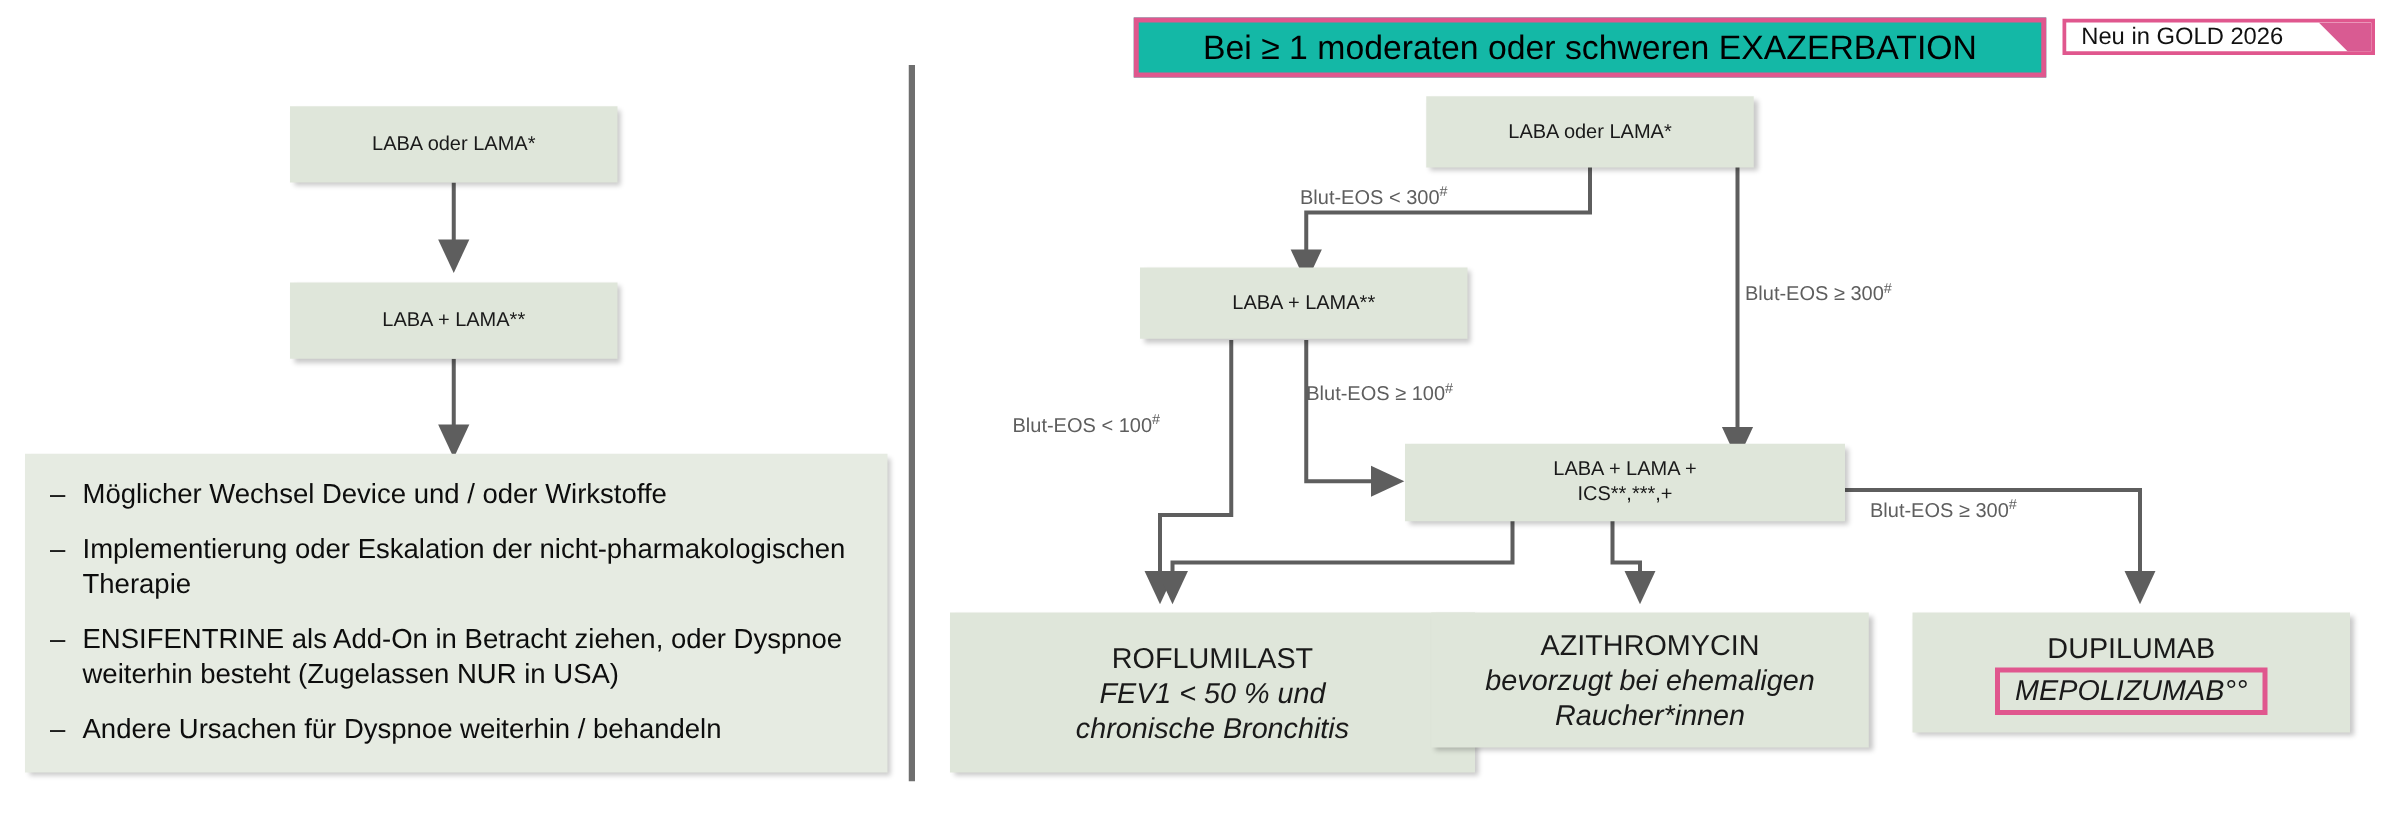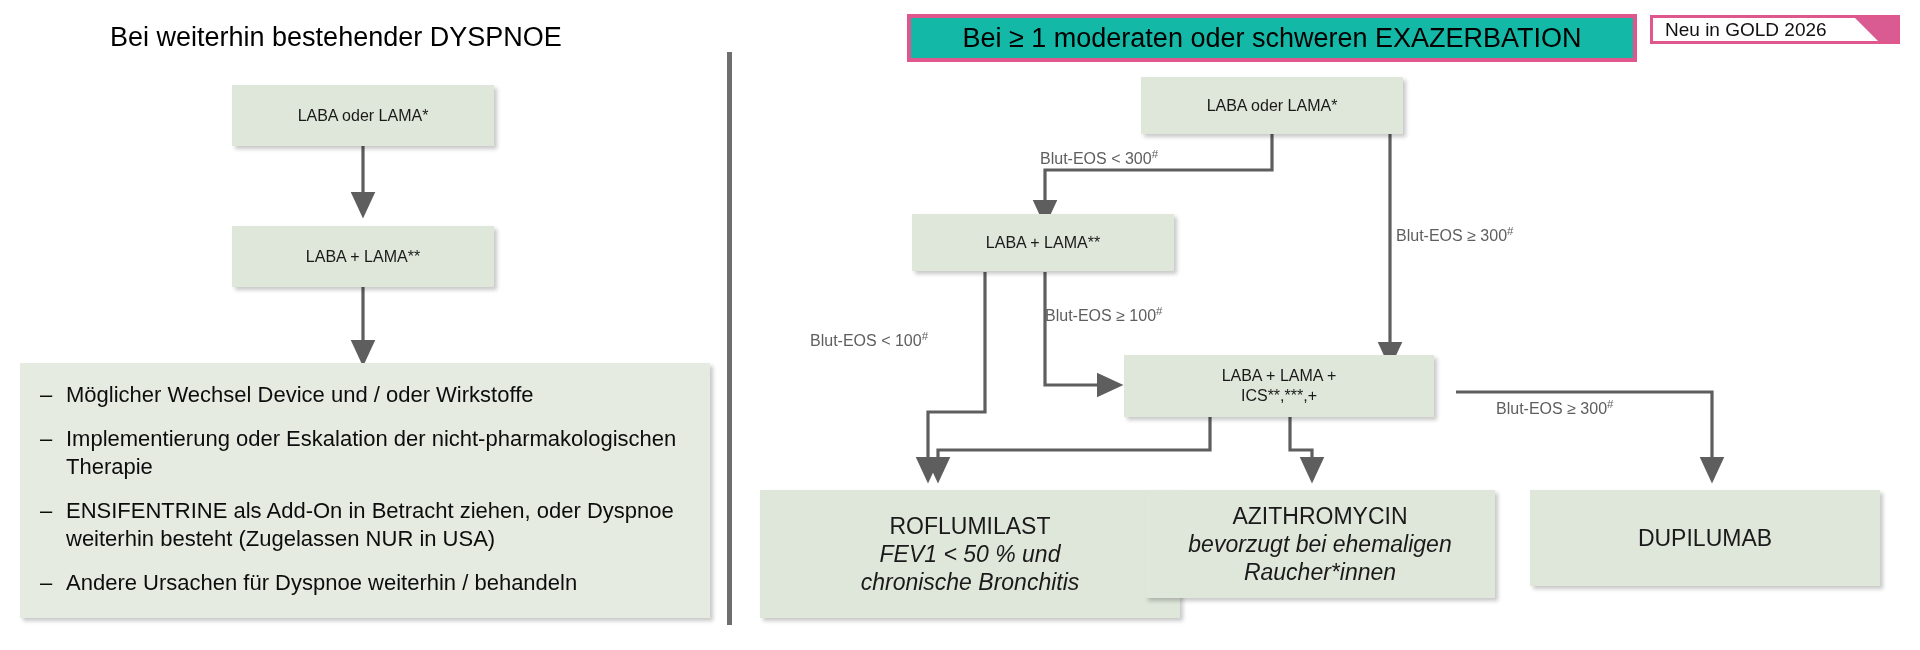--- a/index.html
+++ b/index.html
@@ -169,21 +169,20 @@
 
     <path d="M985,272 L985,395 L985,412 L928,412 L928,470" stroke="#5e5e5e" stroke-width="3.2" fill="none" marker-end="url(#ah)"></path>
 
     <path d="M1210,415 L1210,450 L938,450 L938,470" stroke="#5e5e5e" stroke-width="3.2" fill="none" marker-end="url(#ah)"></path>
 
     <path d="M1290,415 L1290,450 L1312,450 L1312,470" stroke="#5e5e5e" stroke-width="3.2" fill="none" marker-end="url(#ah)"></path>
 
     <path d="M1456,392 L1712,392 L1712,470" stroke="#5e5e5e" stroke-width="3.2" fill="none" marker-end="url(#ah)"></path>
   </svg>
 
-  <div class="panel-title" style="left:110px; top:22px;">Bei weiterhin bestehender DYSPNOE</div>
 
   <div class="gbox" style="left:232px; top:85px; width:262px; height:61px;">
     <span class="ln">LABA oder LAMA*</span>
   </div>
 
   <div class="gbox" style="left:232px; top:226px; width:262px; height:61px;">
     <span class="ln">LABA + LAMA**</span>
   </div>
 
   <div class="listcard" style="left:20px; top:363px; width:690px; height:255px;">
@@ -221,21 +220,21 @@
   </div>
 
   <div class="gbox" style="left:1141px; top:77px; width:262px; height:57px;">
     <span class="ln">LABA oder LAMA*</span>
   </div>
 
   <div class="gbox" style="left:912px; top:214px; width:262px; height:57px;">
     <span class="ln">LABA + LAMA**</span>
   </div>
 
-  <div class="gbox" style="left:1124px; top:355px; width:310px; height:62px;text-align:right;">
+  <div class="gbox" style="left:1124px; top:355px; width:352px; height:62px;text-align:right;">
     <span class="ln">LABA + LAMA +</span>
     <span class="ln">ICS**,***,+</span>
   </div>
 
   <div class="elabel" style="left:1040px; top:148px;">
     <span>Blut-EOS &lt; 300</span><sup>#</sup>
   </div>
 
   <div class="elabel" style="left:1396px; top:225px;">
     <span>Blut-EOS ≥ 300</span><sup>#</sup>
@@ -260,15 +259,16 @@
   </div>
 
   <div class="gbox" style="left:1145px; top:490px; width:350px; height:108px; font-size:23px;">
     <span class="ln">AZITHROMYCIN</span>
     <span class="ln it">bevorzugt bei ehemaligen</span>
     <span class="ln it">Raucher*innen</span>
   </div>
 
   <div class="gbox" style="left:1530px; top:490px; width:350px; height:96px; font-size:23px;">
     <span class="ln">DUPILUMAB</span>
+    <span class="mepo-box">MEPOLIZUMAB°°</span>
   </div>
 
 </div>
 
 </body></html>

